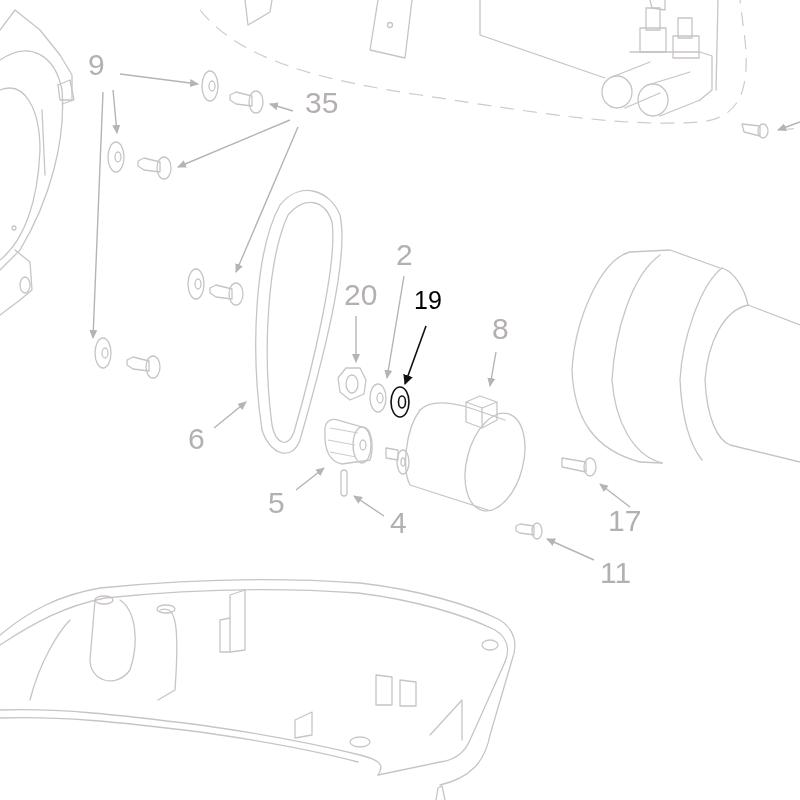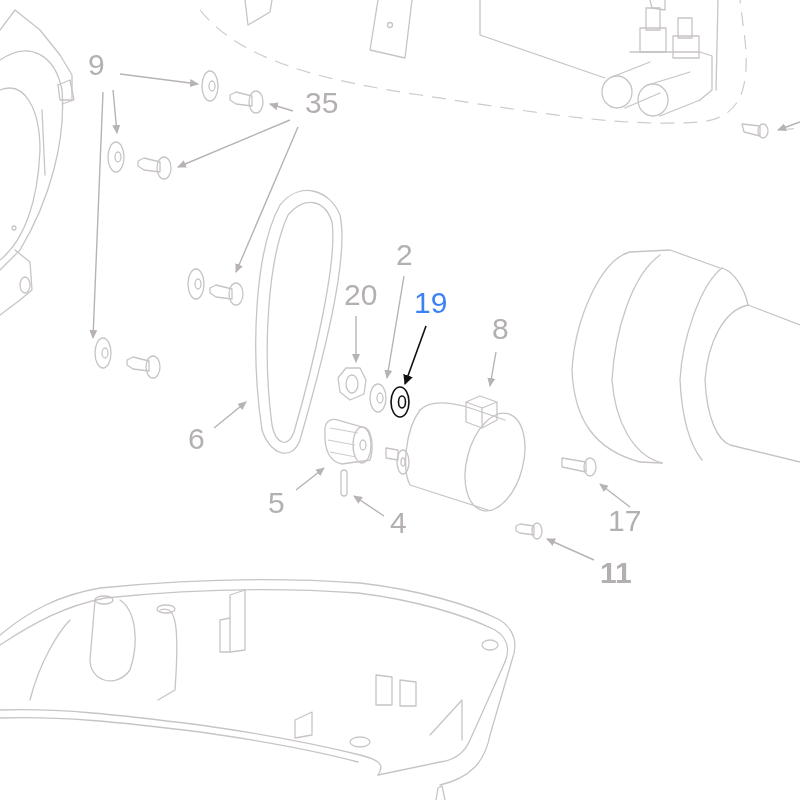--- a/index.html
+++ b/index.html
@@ -5,21 +5,21 @@
     html, body { margin: 0; padding: 0; background: #ffffff; }
     body { width: 800px; height: 800px; overflow: hidden; position: relative; font-family: "Liberation Sans", sans-serif; }
     #diagram { position: absolute; left: 0; top: 0; width: 800px; height: 800px; }
     .ln { fill: none; stroke: #c9c4c4; stroke-width: 1.3; stroke-linejoin: round; stroke-linecap: round; }
     .ln-thin { fill: none; stroke: #cfcaca; stroke-width: 1; }
     .dash { fill: none; stroke: #cfcaca; stroke-width: 1.2; stroke-dasharray: 14 9; }
     .arrow { stroke: #b8b3b3; stroke-width: 1.4; fill: none; }
     .arrow-hl { stroke: #111111; stroke-width: 1.6; fill: none; }
     .hl { fill: #ffffff; stroke: #111111; stroke-width: 1.6; }
     .lbl { position: absolute; font-size: 30px; color: #b5b0b0; line-height: 1; white-space: nowrap; }
-    .lbl.hl-lbl { color: #3b82f6; font-size: 30px; }
+    .lbl.hl-lbl { color: #000000; font-size: 25px; }
   </style>
 </head>
 <body>
 
 <svg id="diagram" viewBox="0 0 800 800" xmlns="http://www.w3.org/2000/svg">
   <defs>
     <marker id="ah" markerWidth="10" markerHeight="10" refX="8" refY="5" orient="auto" markerUnits="userSpaceOnUse">
       <path d="M0,1 L9,5 L0,9 Z" fill="#b8b3b3"></path>
     </marker>
     <marker id="ahk" markerWidth="12" markerHeight="12" refX="9" refY="6" orient="auto" markerUnits="userSpaceOnUse">
@@ -214,13 +214,13 @@
 <div class="lbl" style="left:88px;top:50px;">9</div>
 <div class="lbl" style="left:305px;top:88px;">35</div>
 <div class="lbl" style="left:396px;top:240px;">2</div>
 <div class="lbl" style="left:344px;top:280px;">20</div>
 <div class="lbl hl-lbl" style="left:414px;top:288px;">19</div>
 <div class="lbl" style="left:492px;top:314px;">8</div>
 <div class="lbl" style="left:188px;top:424px;">6</div>
 <div class="lbl" style="left:268px;top:488px;">5</div>
 <div class="lbl" style="left:390px;top:508px;">4</div>
 <div class="lbl" style="left:608px;top:506px;">17</div>
-<div class="lbl" style="left:600px;top:558px;font-weight:bold;">11</div>
+<div class="lbl" style="left:600px;top:558px;">11</div>
 
 </body></html>

